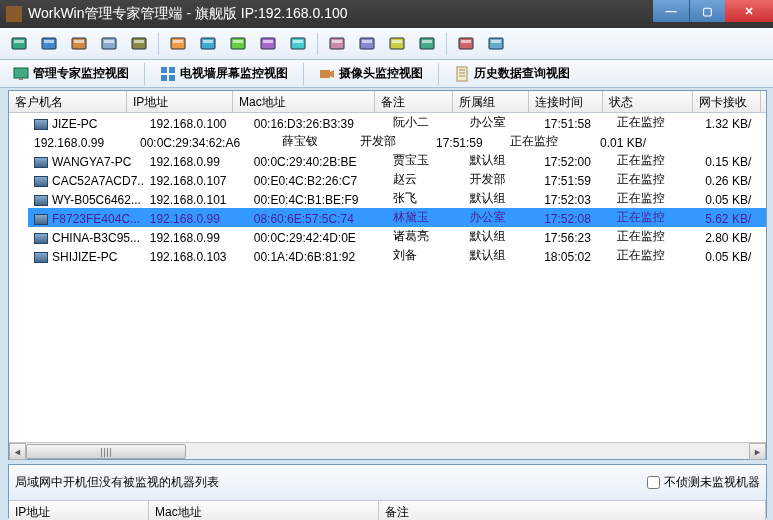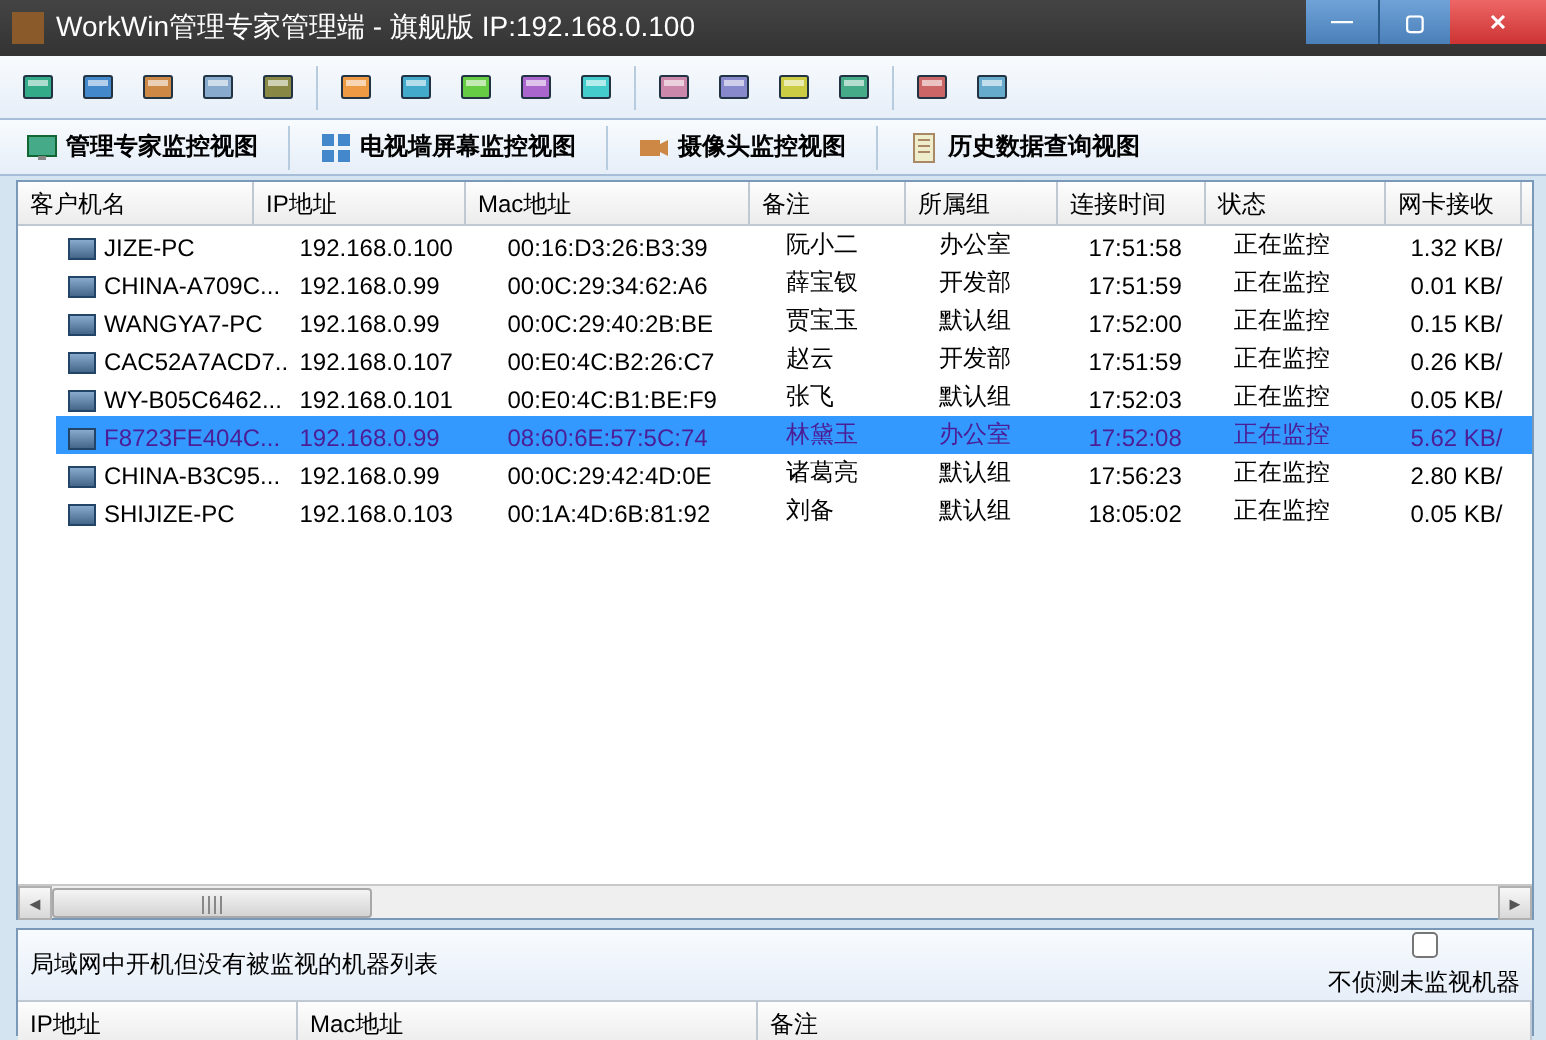--- a/index.html
+++ b/index.html
@@ -42,21 +42,21 @@
 .c7 { width: 68px; }
 
 .hscroll { height: 17px; background: #efefef; border-top:1px solid #c8c8c8; display:flex; }
 .hsarrow { width:17px; height:17px; background:linear-gradient(#f8f8f8,#d8d8d8); border:1px solid #b0b0b0; display:flex;align-items:center;justify-content:center;font-size:9px;color:#555;}
 .hstrack { flex:1; position:relative; }
 .hsthumb { position:absolute; left:0; top:0; width:160px; height:15px; margin-top:1px; background:linear-gradient(#f4f4f4,#d4d4d4); border:1px solid #a8a8a8; border-radius:2px;}
 .hsthumb::after{content:"";position:absolute;left:50%;top:3px;width:10px;height:9px;transform:translateX(-50%);background:repeating-linear-gradient(90deg,#888 0 1px,transparent 1px 3px);}
 
 .bottompanel { position:absolute; left:8px; right:6px; bottom:2px; height:54px; background:#fff; border:1px solid #7a98b8; }
 .bphdr { height:36px; background: linear-gradient(#f8fbfe,#e6eef8); border-bottom:1px solid #c0c8d4; display:flex; align-items:center; padding:0 6px; justify-content:space-between; }
-.bpchk { display:flex; align-items:center; gap:4px; font-size:12px;flex-direction:column;}
+.bpchk { display:flex; align-items:center; gap:4px; font-size:12px;}
 .bpchk input { width:13px; height:13px; }
 .bpcols { display:flex; height:22px; background: linear-gradient(#fdfdfd,#ececec); border-bottom:1px solid #c0c8d4; }
 .bth { border-right:1px solid #c0c8d4; padding:3px 6px; font-size:12px; }
 
 </style>
 </head>
 <body>
 
 <div class="titlebar">
   <div class="titlebar-icon"></div>
@@ -224,21 +224,20 @@
         <div class="td c0"><span class="rowico"></span><span>JIZE-PC</span></div>
         <div class="td c1">192.168.0.100</div>
         <div class="td c2">00:16:D3:26:B3:39</div>
         <div class="td c3">阮小二</div>
         <div class="td c4">办公室</div>
         <div class="td c5">17:51:58</div>
         <div class="td c6">正在监控</div>
         <div class="td c7">1.32 KB/</div>
       </div>
       <div class="tr">
-        <div class="td c0"><span class="rowico"></span><span>CHINA-A709C...</span></div>
         <div class="td c1">192.168.0.99</div>
         <div class="td c2">00:0C:29:34:62:A6</div>
         <div class="td c3">薛宝钗</div>
         <div class="td c4">开发部</div>
         <div class="td c5">17:51:59</div>
         <div class="td c6">正在监控</div>
         <div class="td c7">0.01 KB/</div>
       </div>
       <div class="tr">
         <div class="td c0"><span class="rowico"></span><span>WANGYA7-PC</span></div>

